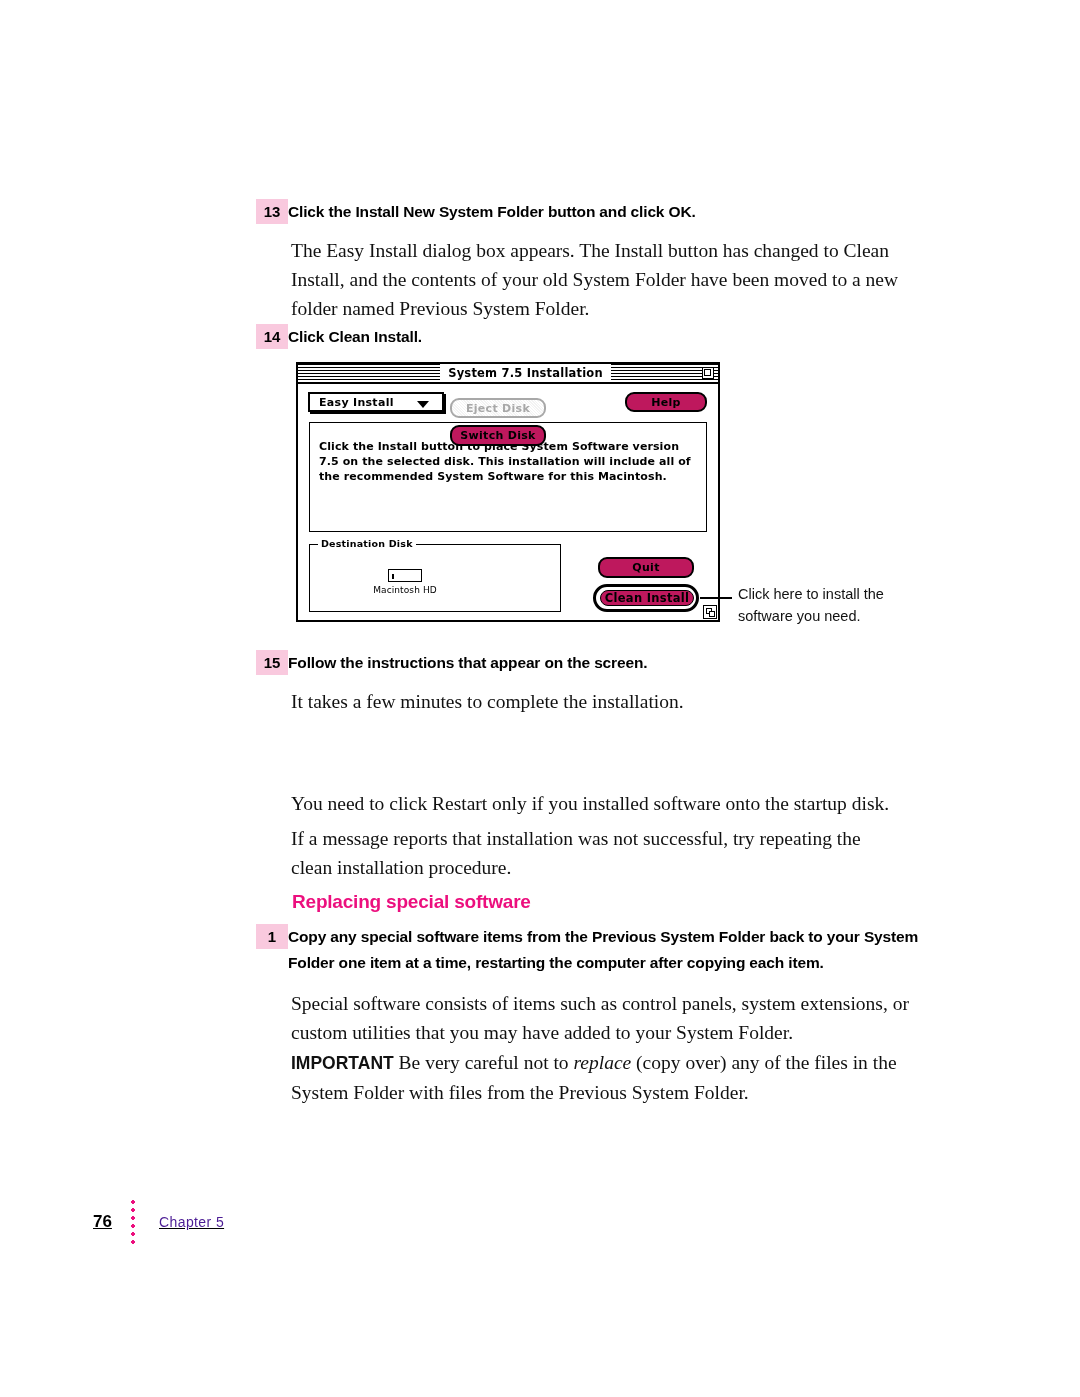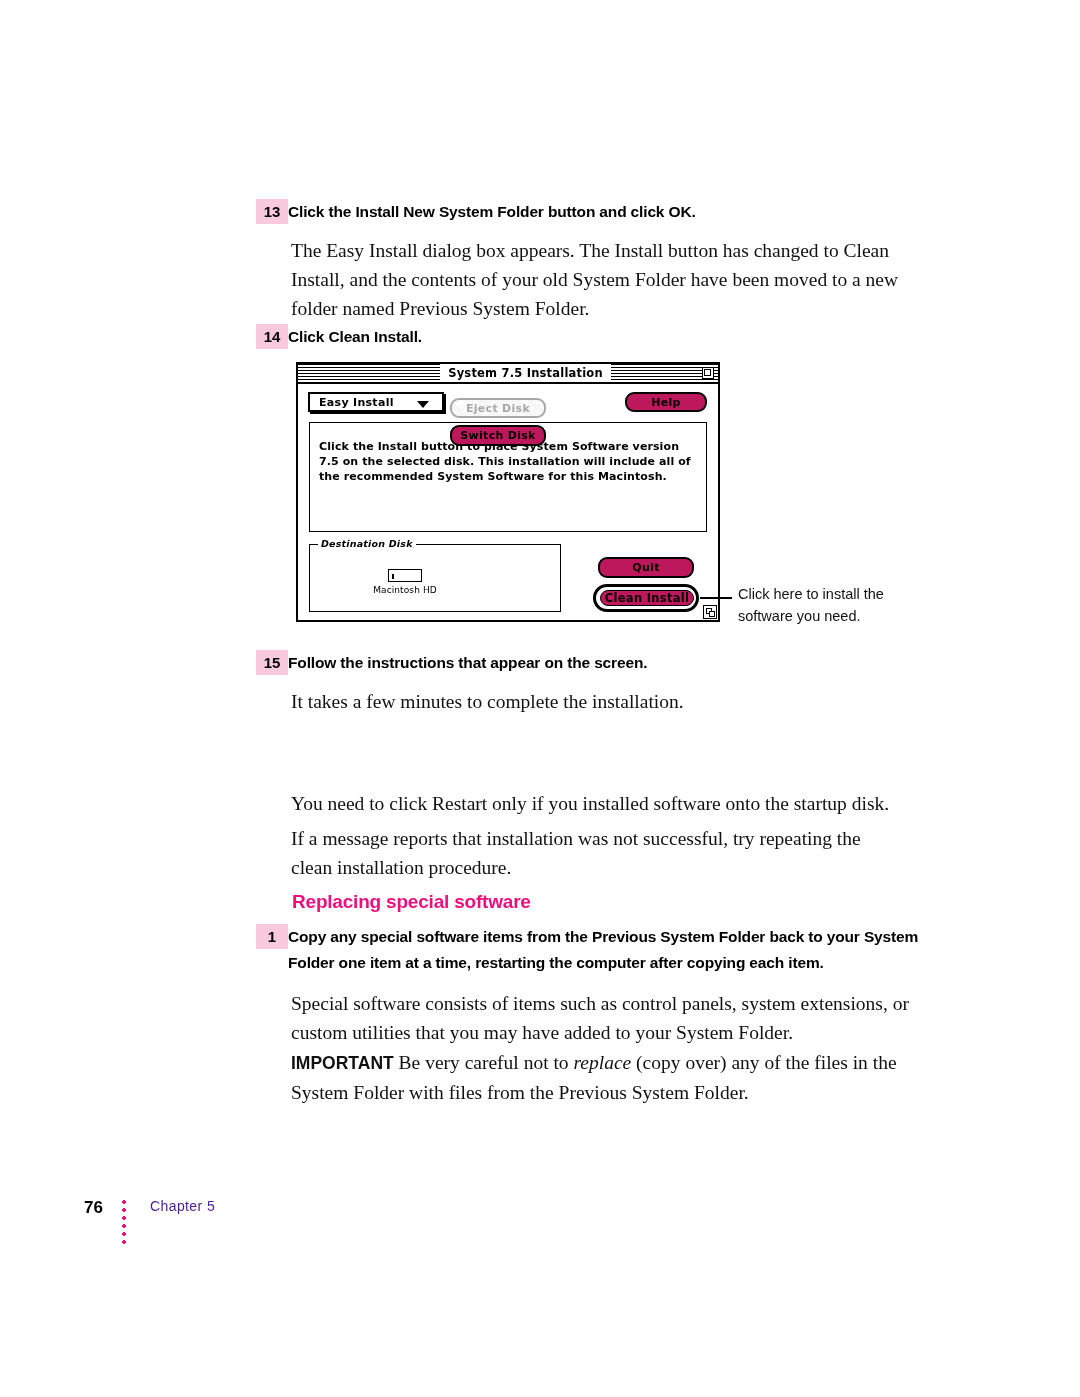--- a/index.html
+++ b/index.html
@@ -226,21 +226,20 @@
   .group-title {
     position: absolute;
     left: 8px;
     top: -7px;
     background: #fff;
     padding: 0 3px;
     font-family: "DejaVu Sans", sans-serif;
     font-weight: bold;
     font-size: 9.5px;
     letter-spacing: 0.2px;
-    font-style: italic;
   }
   .disk {
     position: absolute;
     left: 52px;
     top: 24px;
     width: 86px;
     text-align: center;
   }
   .disk-icon {
     width: 34px;
@@ -357,24 +356,25 @@
     top: 583px;
     font-family: "Liberation Sans", sans-serif;
     font-size: 14.5px;
     line-height: 22px;
     color: #111;
   }
 
   
   .footer {
     position: absolute;
-    left: 84px;
+    left: 93px;
     top: 1198px;
     display: flex;
-    align-items: flex-start;
+    align-items: center;
+    text-decoration: underline;
   }
   .folio {
     font-family: "Liberation Sans", sans-serif;
     font-weight: bold;
     font-size: 17px;
     color: #000;
     width: 30px;
   }
   .dot-rule {
     width: 4px;

